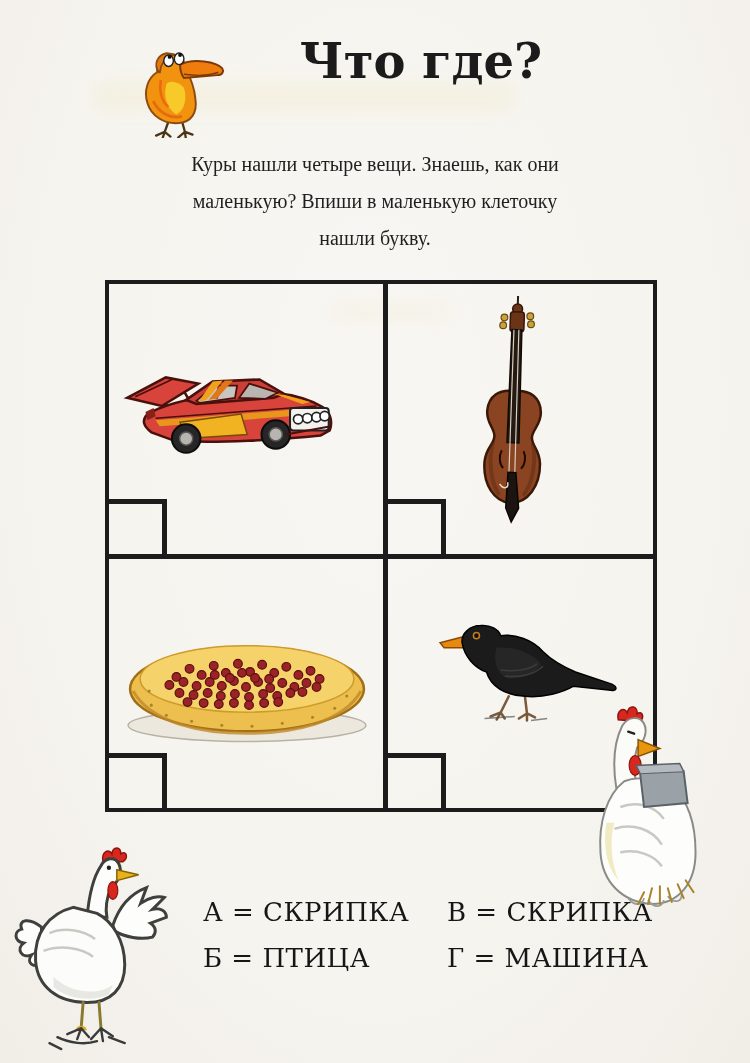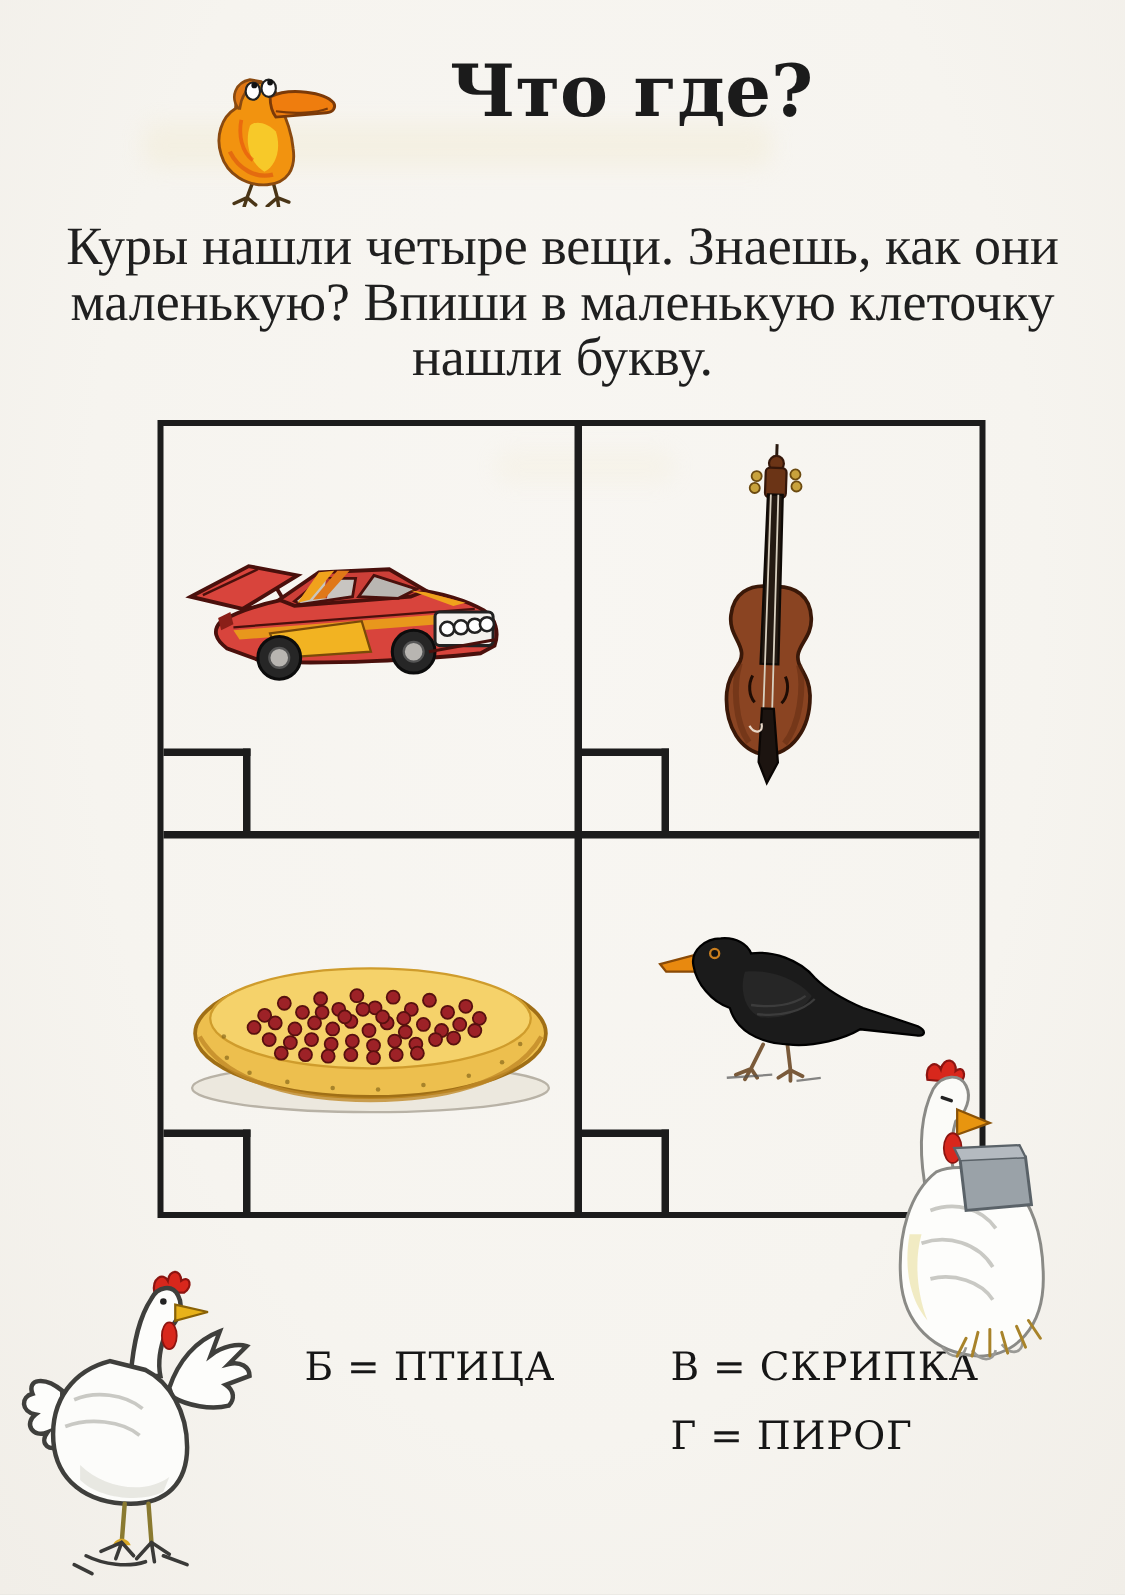--- a/index.html
+++ b/index.html
@@ -18,21 +18,21 @@
 
   .title{
     position:absolute;left:0;top:30px;width:100%;margin:0;
     text-align:center;
     font-family:"DejaVu Serif", serif;font-weight:700;
     font-size:48px;line-height:62px;color:#1b1b1b;padding-left:46px;
   }
 
   .instructions{
     position:absolute;left:0;top:146px;width:100%;
-    text-align:center;font-size:36px;line-height:37px;color:#1f1f1f;
+    text-align:center;font-size:20px;line-height:37px;color:#1f1f1f;
   }
 
   .grid{
     position:absolute;left:105px;top:280px;width:552px;height:532px;
     border:4px solid #1c1c1c;box-sizing:border-box;z-index:1;
   }
   .divider-v{position:absolute;left:274px;top:0;width:5px;height:100%;background:#1c1c1c;}
   .divider-h{position:absolute;left:0;top:270px;width:100%;height:5px;background:#1c1c1c;}
   .cell{position:absolute;}
   .cell-tl{left:0;top:0;width:274px;height:270px;}
@@ -280,21 +280,22 @@
     <path d="M62,194 C64,188 72,188 74,194 Z" fill="#d8a826"></path>
     <g stroke="#3a3a38" stroke-width="2.4" fill="none" stroke-linecap="round">
       <path d="M68,192 L54,198 M68,192 L64,203 M68,192 L76,201"></path>
       <path d="M88,192 L78,203 M88,192 L90,205 M88,192 L100,200"></path>
       <path d="M44,201 C56,207 72,209 84,205 M96,201 L112,207 M36,207 L48,213"></path>
     </g>
   </svg>
 
   <div class="legend">
     <div class="legend-col legend-col-1">
+      <div class="legend-item">А = СКРИПКА</div>
       <div class="legend-item">Б = ПТИЦА</div>
     </div>
     <div class="legend-col legend-col-2">
       <div class="legend-item">В = СКРИПКА</div>
-      <div class="legend-item">Г = ПИРОГ</div>
+      <div class="legend-item">Г = МАШИНА</div>
     </div>
   </div>
 
 </div>
 
 </body></html>

